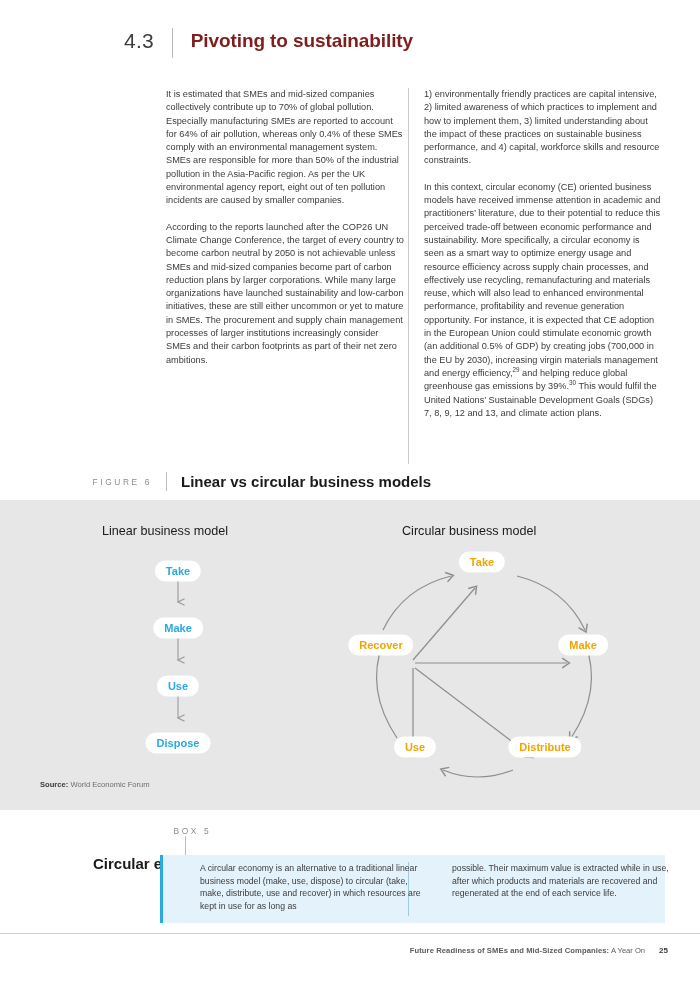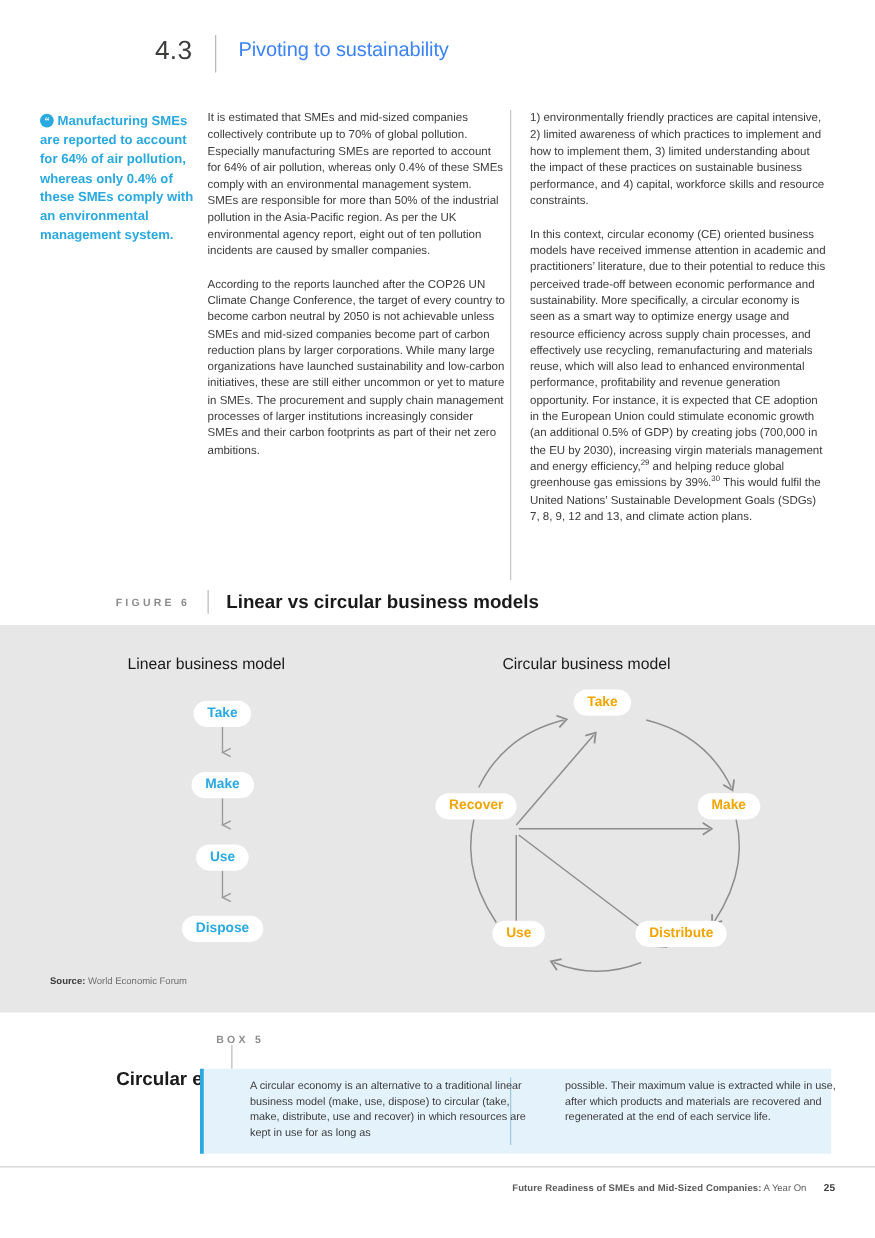--- a/index.html
+++ b/index.html
@@ -15,21 +15,21 @@
   .section-head {
     position: absolute; left: 124px; top: 28px;
     display: flex; align-items: flex-start; gap: 4px;
   }
   .sec-num {
     font-size: 21px; color: #3c3c3b; letter-spacing: .2px;
     line-height: 26px; padding-right: 14px; font-weight: 400;
   }
   .sec-rule { width: 1px; background: #b9b9b9; align-self: stretch; min-height: 30px; }
   .sec-title {
-    font-size: 16px; font-weight: 400; color: #3b82f6;
+    font-size: 19px; font-weight: 700; color: #7f1d1d;
     line-height: 26px; padding-left: 14px; letter-spacing: -0.1px;
   }
 
   
   .pullquote {
     position: absolute; left: 32px; top: 90px; width: 124px;
     color: #29a9e0; font-size: 10.5px; font-weight: 700; line-height: 15.2px;
   }
   .quote-badge {
     display: inline-block; width: 11px; height: 11px; border-radius: 50%;
@@ -48,21 +48,21 @@
   .body-col p { margin-bottom: 13px; }
   .body-col p:last-child { margin-bottom: 0; }
   sup { font-size: 6.3px; vertical-align: 4px; line-height: 0; }
 
   
   .cap-row {
     position: absolute; display: flex; align-items: center;
   }
   .cap-label {
     font-size: 8.4px; letter-spacing: 2.6px; color: #8c8c8c;
-    font-weight: 700; text-align: right; width: 80px; padding-right: 14px;
+    font-weight: 400; text-align: right; width: 80px; padding-right: 14px;
   }
   .cap-rule { width: 1px; background: #bcbcbc; height: 19px; }
   .cap-title { font-size: 15px; font-weight: 700; color: #1a1a1a; padding-left: 14px; }
 
   
   .figure-panel {
     position: absolute; left: 0; top: 500px; width: 700px; height: 310px;
     background: #e7e7e7;
   }
   .fig-heading {
@@ -113,23 +113,20 @@
 <body>
 
 <div class="page">
 
   <div class="section-head">
     <div class="sec-num">4.3</div>
     <div class="sec-rule"></div>
     <div class="sec-title">Pivoting to sustainability</div>
   </div>
 
-  <div class="pullquote">
-    <span class="quote-badge">“</span><span>Manufacturing SMEs are reported to account for 64% of air pollution, whereas only 0.4% of these SMEs comply with an environmental management system.</span>
-  </div>
 
   <div class="col-rule" style="left:408px; top:88px; height:376px;"></div>
 
   <div class="body-col" style="left:166px; top:88px;">
     <p>It is estimated that SMEs and mid-sized companies collectively contribute up to 70% of global pollution. Especially manufacturing SMEs are reported to account for 64% of air pollution, whereas only 0.4% of these SMEs comply with an environmental management system. SMEs are responsible for more than 50% of the industrial pollution in the Asia-Pacific region. As per the UK environmental agency report, eight out of ten pollution incidents are caused by smaller companies.</p>
     <p>According to the reports launched after the COP26 UN Climate Change Conference, the target of every country to become carbon neutral by 2050 is not achievable unless SMEs and mid-sized companies become part of carbon reduction plans by larger corporations. While many large organizations have launched sustainability and low-carbon initiatives, these are still either uncommon or yet to mature in SMEs. The procurement and supply chain management processes of larger institutions increasingly consider SMEs and their carbon footprints as part of their net zero ambitions.</p>
   </div>
 
   <div class="body-col" style="left:424px; top:88px;">
     <p>1) environmentally friendly practices are capital intensive, 2) limited awareness of which practices to implement and how to implement them, 3) limited understanding about the impact of these practices on sustainable business performance, and 4) capital, workforce skills and resource constraints.</p>

